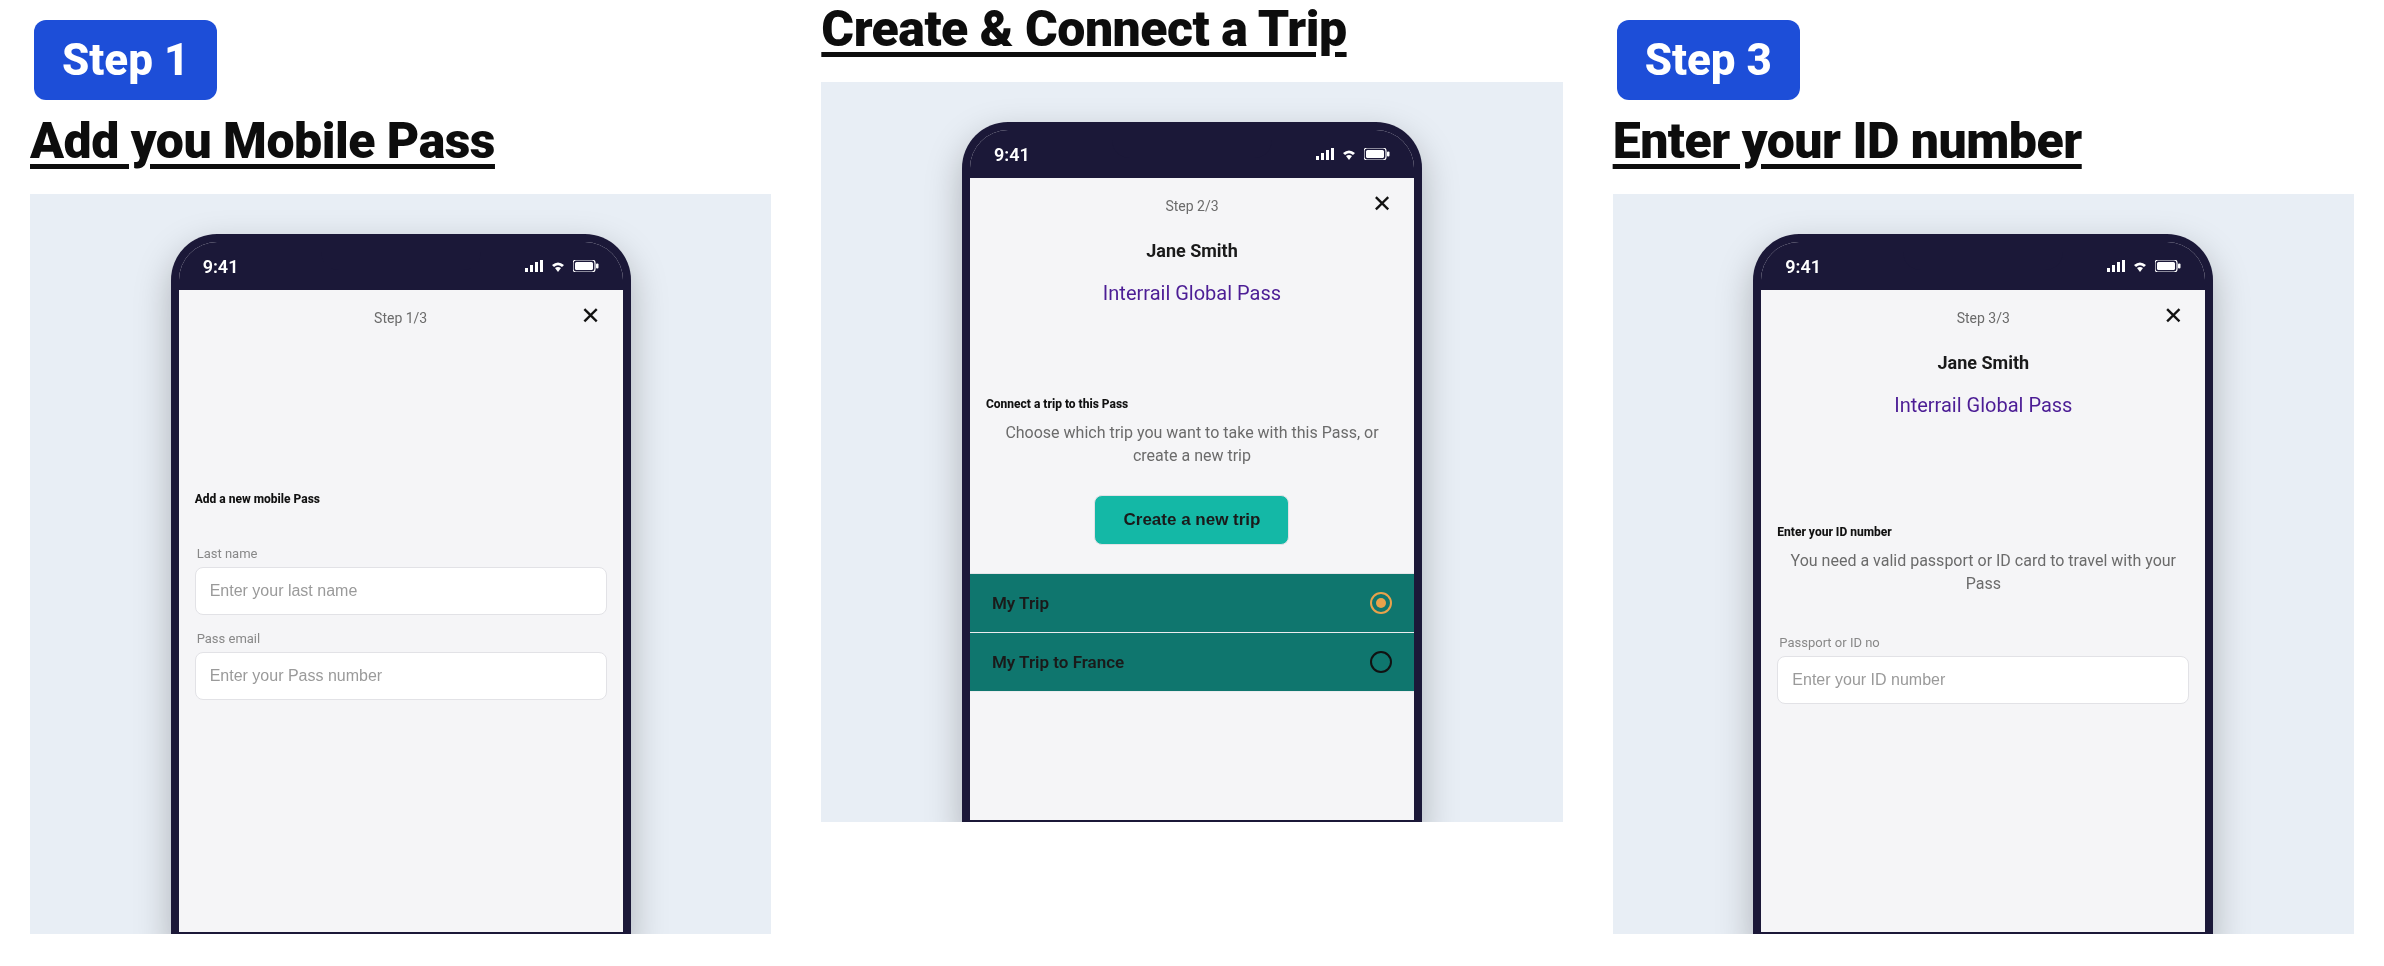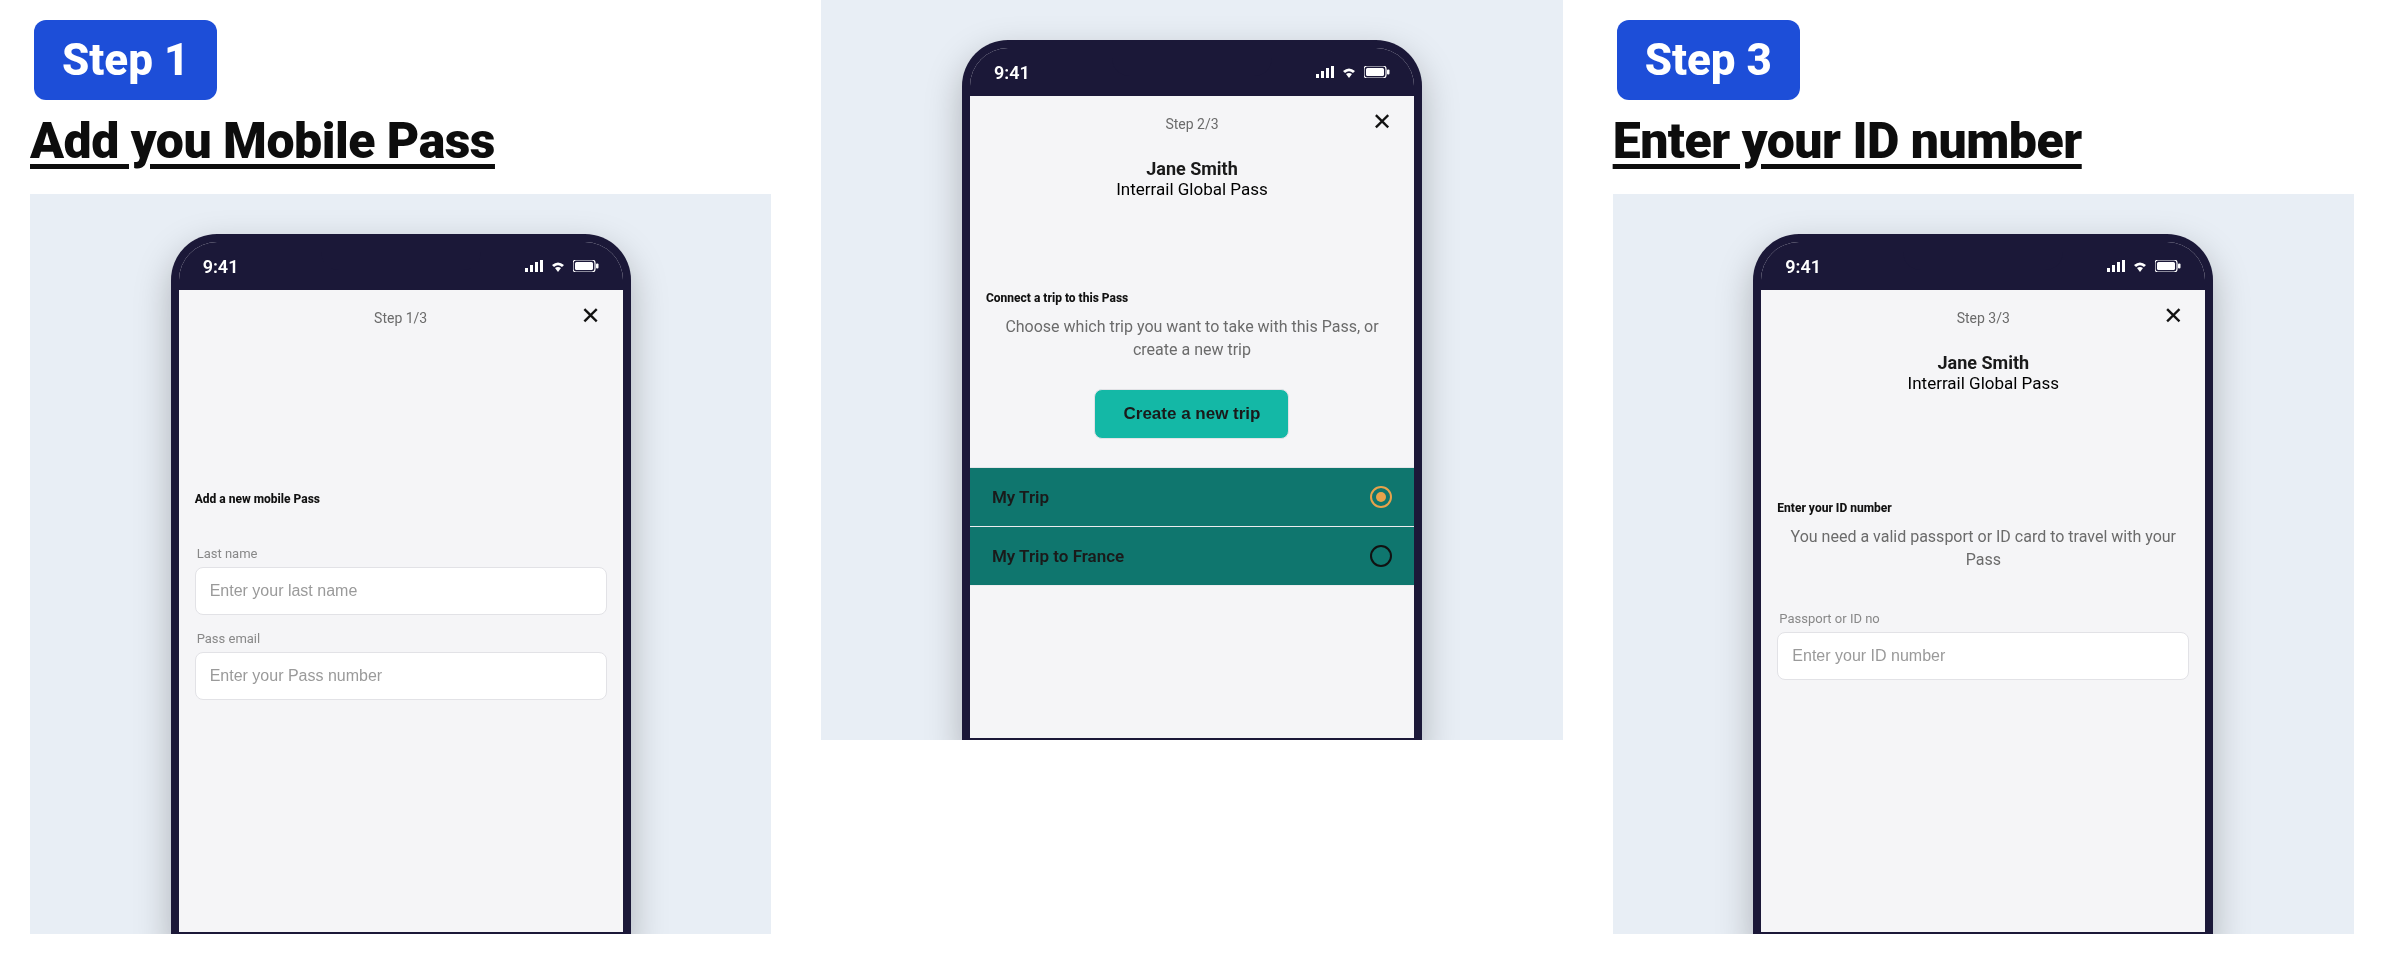--- a/index.html
+++ b/index.html
@@ -118,23 +118,23 @@
   .user-block {
     text-align: center;
     margin-top: 20px;
   }
   .user-name {
     font-weight: 700;
     font-size: 18px;
     color: #1a1a1a;
   }
   .pass-type {
-    color: #000000;
-    font-size: 17px;
-    margin-top: 0;
+    color: #4c1d95;
+    font-size: 20px;
+    margin-top: 20px;
   }
   .main-title {
     font-weight: 800;
     font-size: 12px;
     color: #111;
     margin-top: 160px;
   }
   .main-title.shorter { margin-top: 92px; }
   .main-sub {
     text-align: center;
@@ -254,20 +254,21 @@
               <div class="field-label">Pass email</div>
               <input class="text-input" type="text" placeholder="Enter your Pass number" style="">
             </div>
           </div>
         </div>
       </div>
     </div>
   </div>
 
   <div class="col">
+    <div class="col-title">Create &amp; Connect a Trip</div>
     <div class="stage">
       <div class="phone">
         <div class="phone-inner">
           <div class="status-bar">
             <span>9:41</span>
             <div class="notch"></div>
             <div class="status-right">
               <span>
                   <svg width="18" height="12" viewBox="0 0 18 12">
                     <rect x="0" y="8" width="3" height="4" fill="#fff"></rect>

